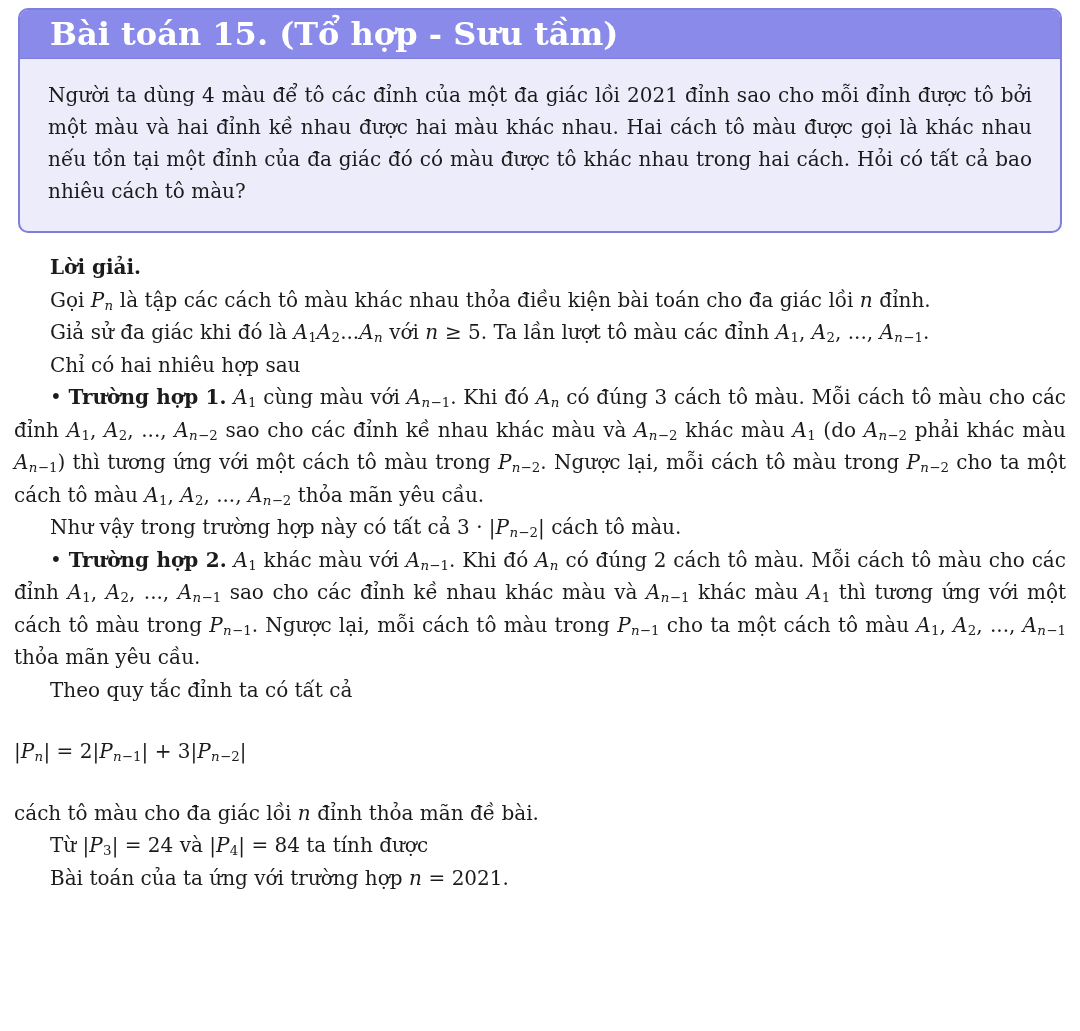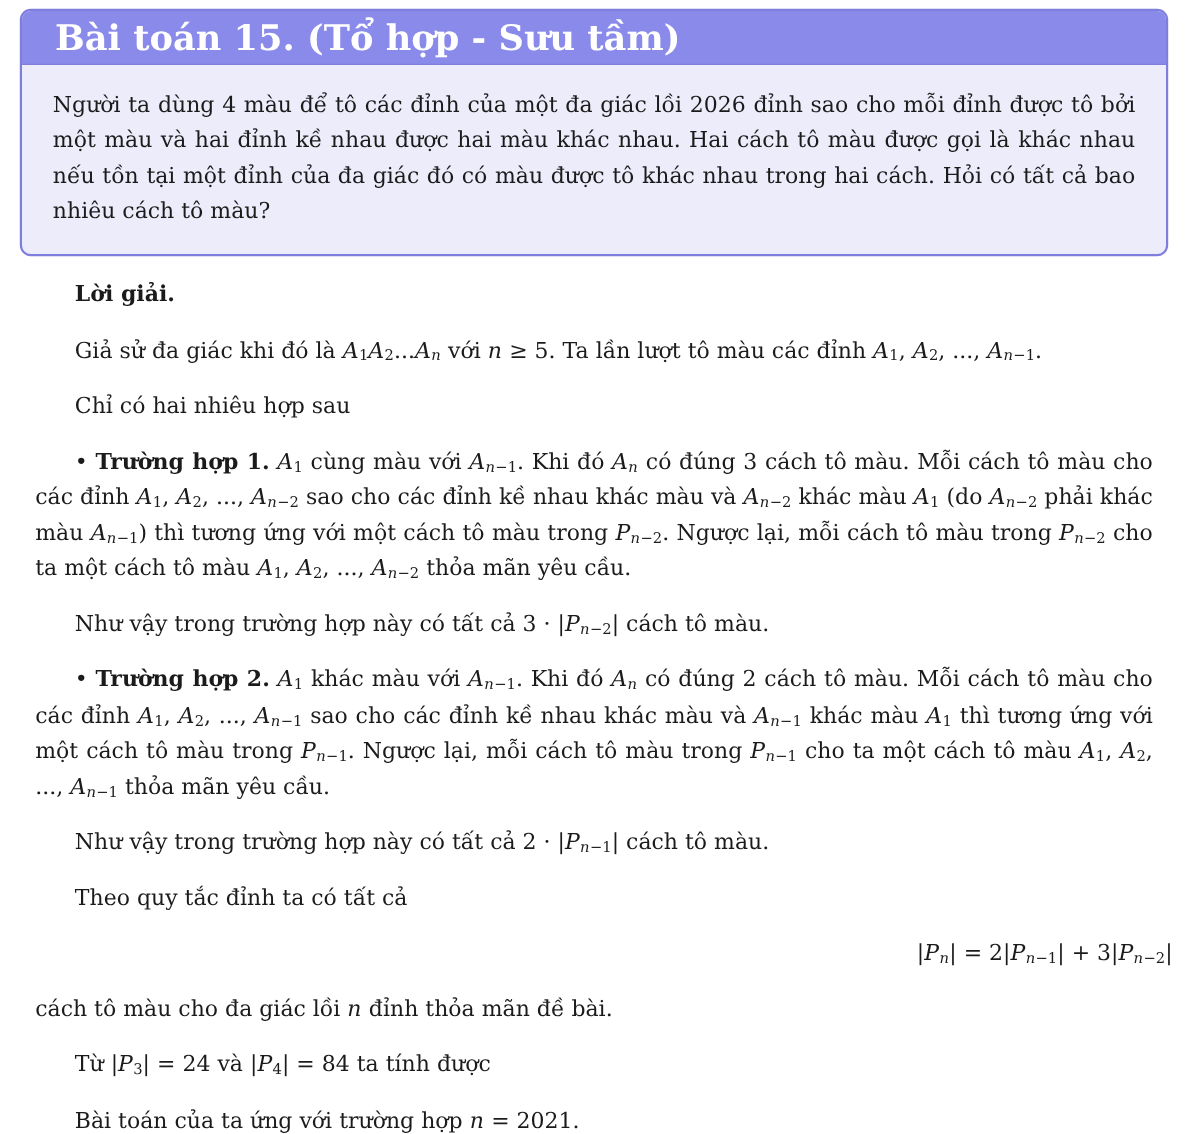--- a/index.html
+++ b/index.html
@@ -43,28 +43,28 @@
     text-align: justify;
   }
   
   .solution {
     margin-top: 18px;
     font-size: 20px;
     line-height: 32.5px;
   }
   .para {
     text-align: justify;
-    margin: 18px;
+    margin: 0;
   }
   .para.indent { text-indent: 36px; }
   .para.flush  { text-indent: 0; }
   .para.display {
-    text-align: right;
+    text-align: left;
     text-indent: 0;
-    margin: 10px 0;
+    margin: 29px 0;
   }
   .math i {
     font-style: italic;
     letter-spacing: 0.3px;
   }
   sub, sup {
     font-size: 67%;
     line-height: 0;
   }
   sub { vertical-align: -0.2em; }
@@ -73,31 +73,31 @@
 </style>
 </head>
 <body style="background: rgb(255, 255, 255);">
 
 <div class="page">
 
   <section class="problem-box">
     <header class="problem-header">
       <span>Bài toán 15. (Tổ hợp - Sưu tầm)</span>
     </header>
-    <div class="problem-body">Người ta dùng 4 màu để tô các đỉnh của một đa giác lồi 2026 đỉnh sao cho mỗi đỉnh được tô bởi một màu và hai đỉnh kề nhau được hai màu khác nhau. Hai cách tô màu được gọi là khác nhau nếu tồn tại một đỉnh của đa giác đó có màu được tô khác nhau trong hai cách. Hỏi có tất cả bao nhiêu cách tô màu?</div>
+    <div class="problem-body">Người ta dùng 4 màu để tô các đỉnh của một đa giác lồi 2021 đỉnh sao cho mỗi đỉnh được tô bởi một màu và hai đỉnh kề nhau được hai màu khác nhau. Hai cách tô màu được gọi là khác nhau nếu tồn tại một đỉnh của đa giác đó có màu được tô khác nhau trong hai cách. Hỏi có tất cả bao nhiêu cách tô màu?</div>
   </section>
 
   <div class="solution" id="solution">
       <div class="para indent"><b>Lời giải.</b></div>
+      <div class="para indent">Gọi <span class="math"><i>P</i><sub><i>n</i></sub></span> là tập các cách tô màu khác nhau thỏa điều kiện bài toán cho đa giác lồi <span class="math"><i>n</i></span> đỉnh.</div>
       <div class="para indent">Giả sử đa giác khi đó là <span class="math"><i>A</i><sub>1</sub><i>A</i><sub>2</sub>...<i>A</i><sub><i>n</i></sub></span> với <span class="math"><i>n</i> ≥ 5</span>. Ta lần lượt tô màu các đỉnh <span class="math"><i>A</i><sub>1</sub></span>, <span class="math"><i>A</i><sub>2</sub></span>, ..., <span class="math"><i>A</i><sub><i>n</i>−1</sub></span>.</div>
       <div class="para indent">Chỉ có hai nhiêu hợp sau</div>
       <div class="para indent">• <b>Trường hợp 1.</b> <span class="math"><i>A</i><sub>1</sub></span> cùng màu với <span class="math"><i>A</i><sub><i>n</i>−1</sub></span>. Khi đó <span class="math"><i>A</i><sub><i>n</i></sub></span> có đúng 3 cách tô màu. Mỗi cách tô màu cho các đỉnh <span class="math"><i>A</i><sub>1</sub></span>, <span class="math"><i>A</i><sub>2</sub></span>, ..., <span class="math"><i>A</i><sub><i>n</i>−2</sub></span> sao cho các đỉnh kề nhau khác màu và <span class="math"><i>A</i><sub><i>n</i>−2</sub></span> khác màu <span class="math"><i>A</i><sub>1</sub></span> (do <span class="math"><i>A</i><sub><i>n</i>−2</sub></span> phải khác màu <span class="math"><i>A</i><sub><i>n</i>−1</sub></span>) thì tương ứng với một cách tô màu trong <span class="math"><i>P</i><sub><i>n</i>−2</sub></span>. Ngược lại, mỗi cách tô màu trong <span class="math"><i>P</i><sub><i>n</i>−2</sub></span> cho ta một cách tô màu <span class="math"><i>A</i><sub>1</sub></span>, <span class="math"><i>A</i><sub>2</sub></span>, ..., <span class="math"><i>A</i><sub><i>n</i>−2</sub></span> thỏa mãn yêu cầu.</div>
       <div class="para indent">Như vậy trong trường hợp này có tất cả <span class="math">3 · |<i>P</i><sub><i>n</i>−2</sub>|</span> cách tô màu.</div>
       <div class="para indent">• <b>Trường hợp 2.</b> <span class="math"><i>A</i><sub>1</sub></span> khác màu với <span class="math"><i>A</i><sub><i>n</i>−1</sub></span>. Khi đó <span class="math"><i>A</i><sub><i>n</i></sub></span> có đúng 2 cách tô màu. Mỗi cách tô màu cho các đỉnh <span class="math"><i>A</i><sub>1</sub></span>, <span class="math"><i>A</i><sub>2</sub></span>, ..., <span class="math"><i>A</i><sub><i>n</i>−1</sub></span> sao cho các đỉnh kề nhau khác màu và <span class="math"><i>A</i><sub><i>n</i>−1</sub></span> khác màu <span class="math"><i>A</i><sub>1</sub></span> thì tương ứng với một cách tô màu trong <span class="math"><i>P</i><sub><i>n</i>−1</sub></span>. Ngược lại, mỗi cách tô màu trong <span class="math"><i>P</i><sub><i>n</i>−1</sub></span> cho ta một cách tô màu <span class="math"><i>A</i><sub>1</sub></span>, <span class="math"><i>A</i><sub>2</sub></span>, ..., <span class="math"><i>A</i><sub><i>n</i>−1</sub></span> thỏa mãn yêu cầu.</div>
-      <div class="para indent">Như vậy trong trường hợp này có tất cả <span class="math">2 · |<i>P</i><sub><i>n</i>−1</sub>|</span> cách tô màu.</div>
       <div class="para indent">Theo quy tắc đỉnh ta có tất cả</div>
       <div class="para display"><span class="math">|<i>P</i><sub><i>n</i></sub>| = 2|<i>P</i><sub><i>n</i>−1</sub>| + 3|<i>P</i><sub><i>n</i>−2</sub>|</span></div>
       <div class="para flush">cách tô màu cho đa giác lồi <span class="math"><i>n</i></span> đỉnh thỏa mãn đề bài.</div>
       <div class="para indent">Từ <span class="math">|<i>P</i><sub>3</sub>| = 24</span> và <span class="math">|<i>P</i><sub>4</sub>| = 84</span> ta tính được</div>
       <div class="para indent">Bài toán của ta ứng với trường hợp <span class="math"><i>n</i> = 2021</span>.</div>
     </div>
 
 </div>
 
 </body></html>

